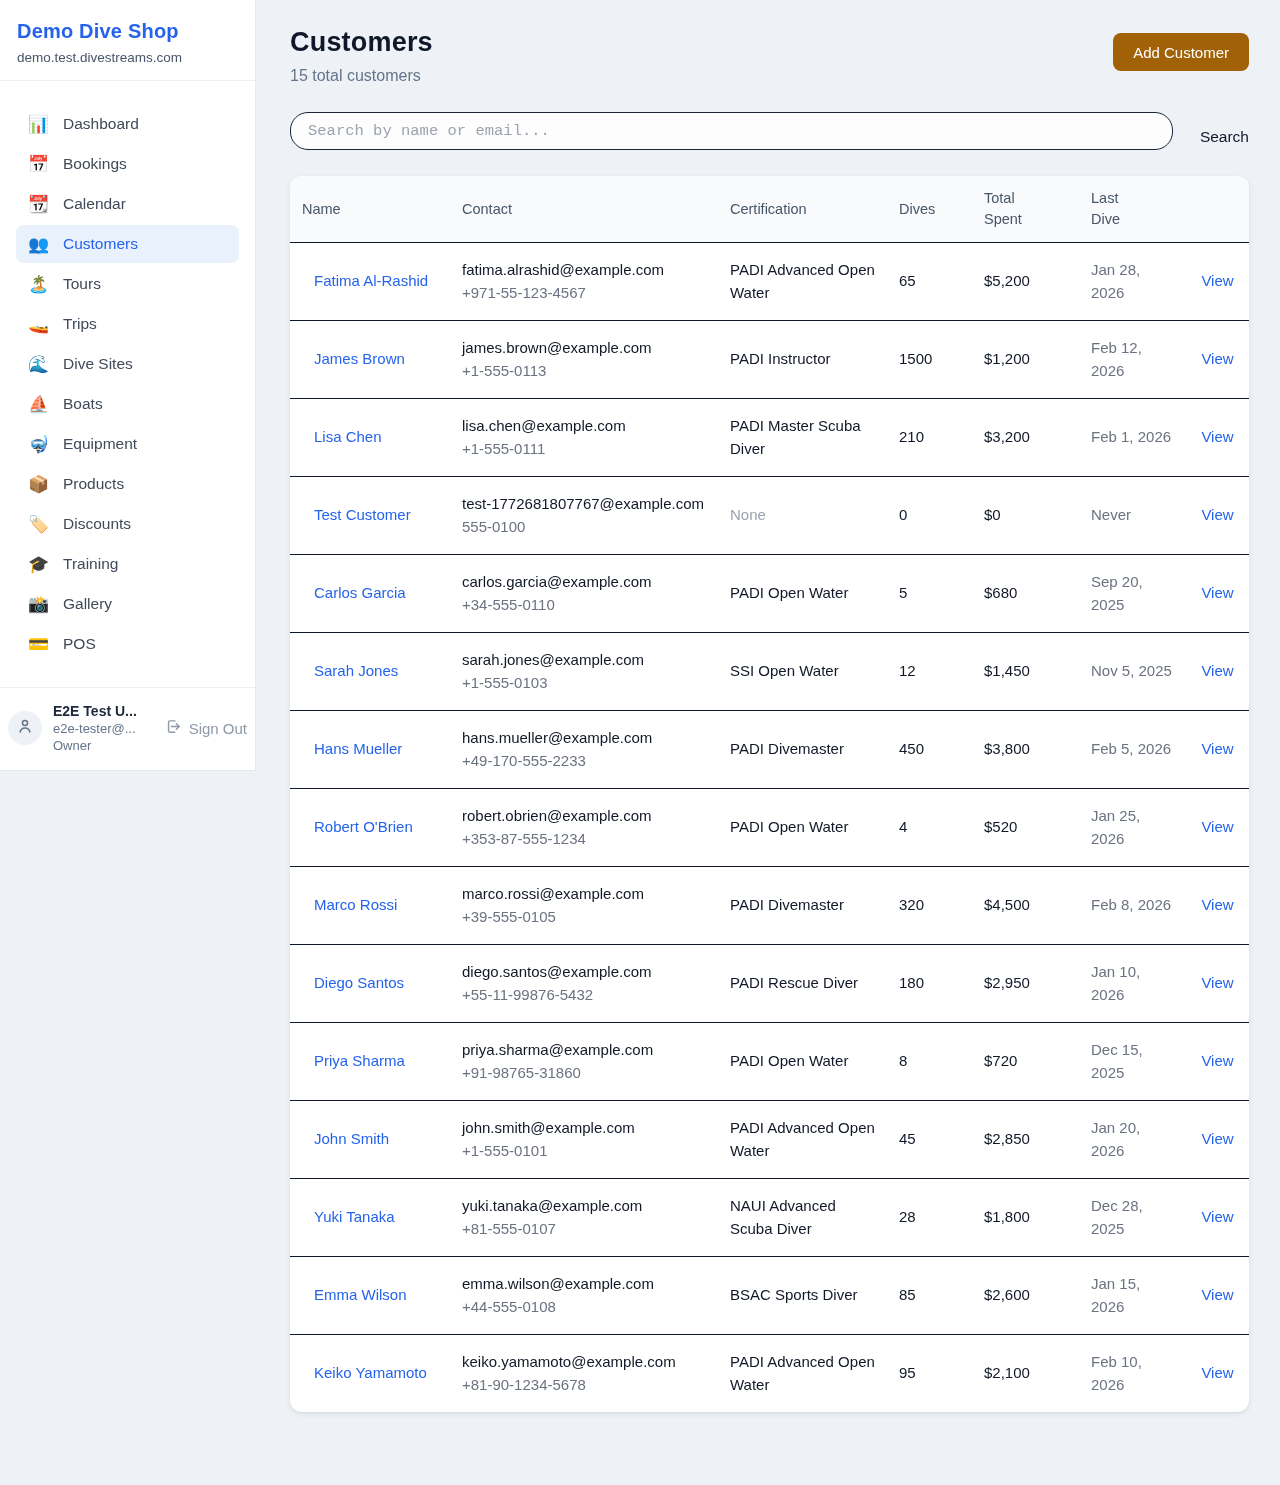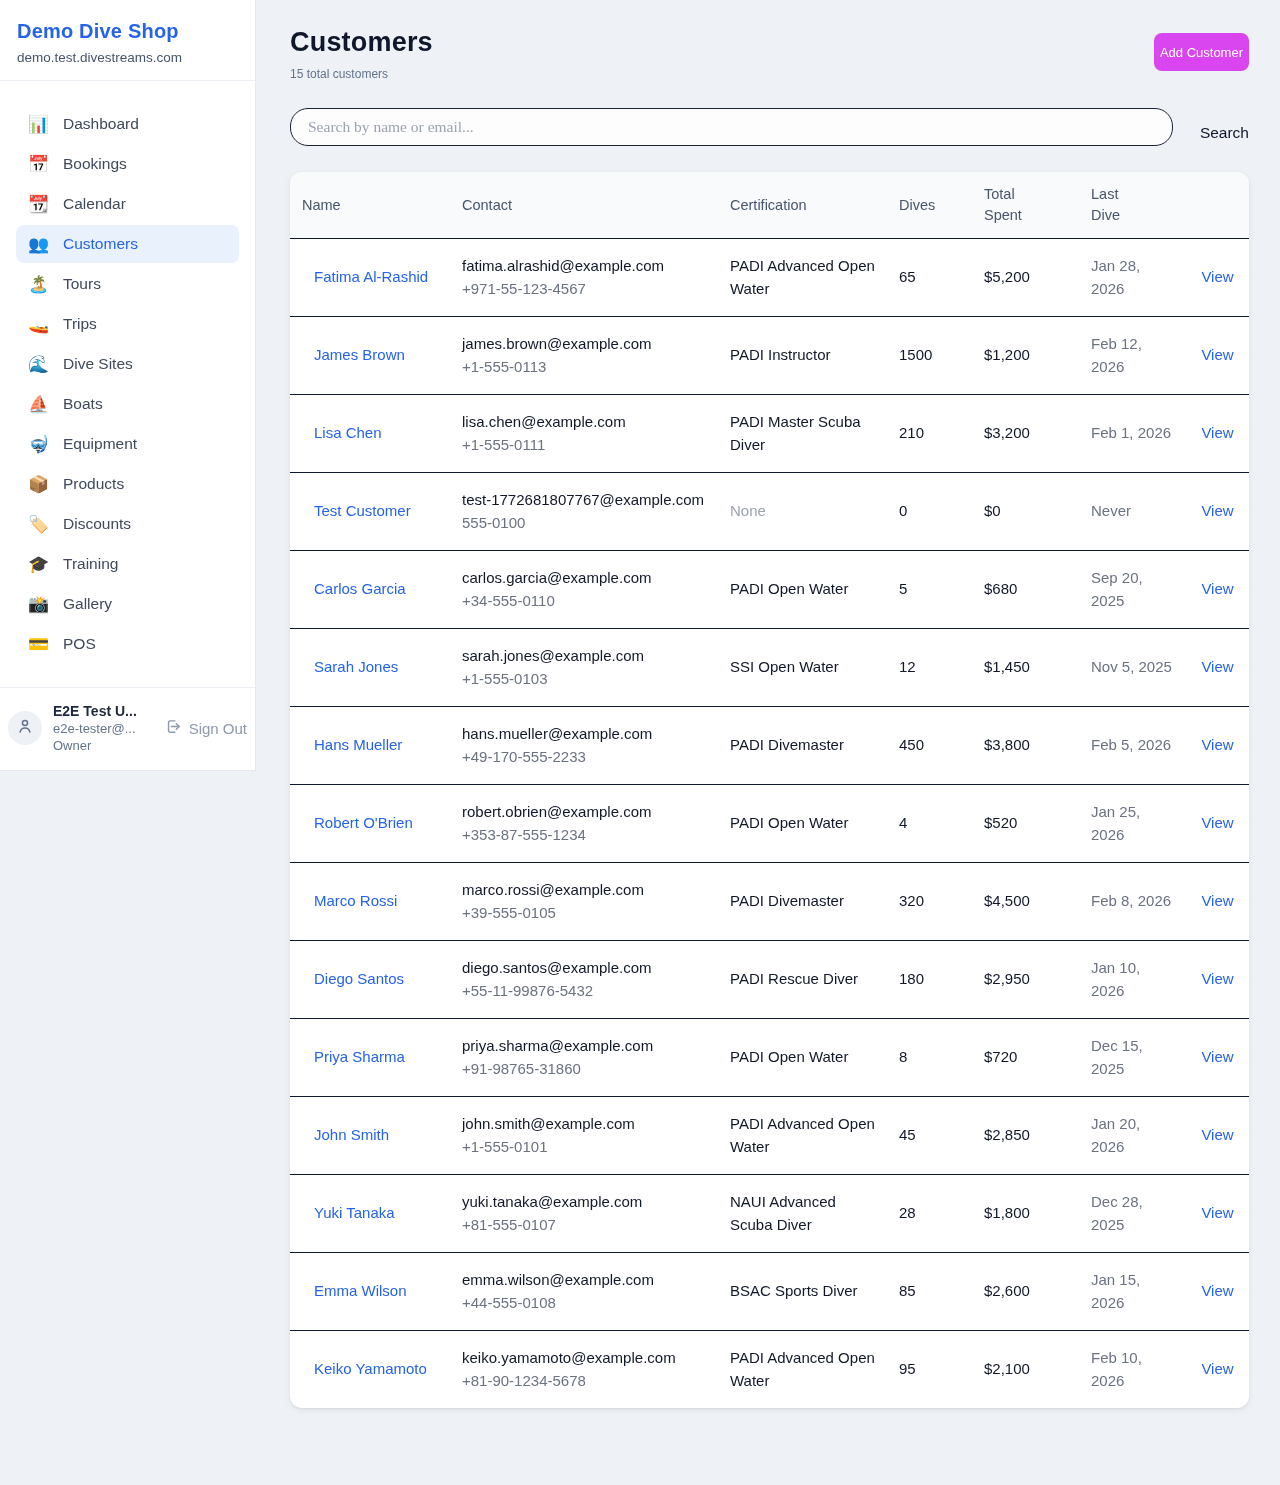--- a/index.html
+++ b/index.html
@@ -43,32 +43,32 @@
   .signout {
     margin-left:auto; display:flex; align-items:center; gap:7px;
     font-size:15px; color:#8e99a9; background:none; border:none; cursor:pointer;
     font-family:inherit; white-space:nowrap;
   }
 
   
   .main { flex:1; padding:27px 31px 24px 34px; }
   .page-header { display:flex; justify-content:space-between; align-items:flex-start; }
   .page-title { font-size:27px; font-weight:700; color:#0f172a; letter-spacing:.2px; }
-  .page-subtitle { margin-top:9px; font-size:12px; color:#64748b; }
+  .page-subtitle { margin-top:9px; font-size:16px; color:#64748b; }
   .add-btn {
-    margin-top:6px; background:#d946ef; color:#fff; border:none; border-radius:8px;
-    height:38px; padding:0 6px; font-size:13px; font-weight:500; cursor:pointer;
+    margin-top:6px; background:#a16207; color:#fff; border:none; border-radius:8px;
+    height:38px; padding:0 20px; font-size:15px; font-weight:500; cursor:pointer;
     font-family:inherit;
   }
 
   .search-row { display:flex; align-items:center; margin:27px 0 26px; }
   .search-input {
     flex:1; height:38px; border:1.5px solid #1b2537; border-radius:18px;
     padding:0 17px; font-size:15.5px; color:#111827; background:#fdfdfe;
-    font-family:Liberation Serif, serif; outline:none;
+    font-family:Liberation Mono, monospace; outline:none;
   }
   .search-input::placeholder { color:#9ca3af; }
   .search-btn {
     background:none; border:none; font-size:15.5px; color:#0f172a;
     margin-left:27px; cursor:pointer; font-family:inherit; padding:2px 0;margin-top:12px;
   }
 
   
   .table-card {
     background:#fff; border-radius:12px; overflow:hidden;

